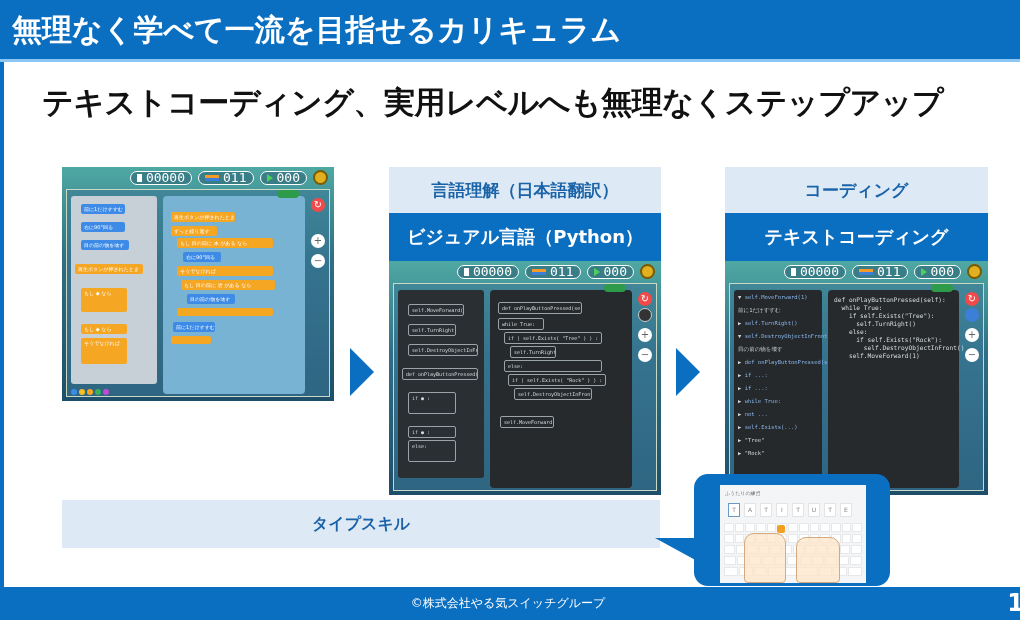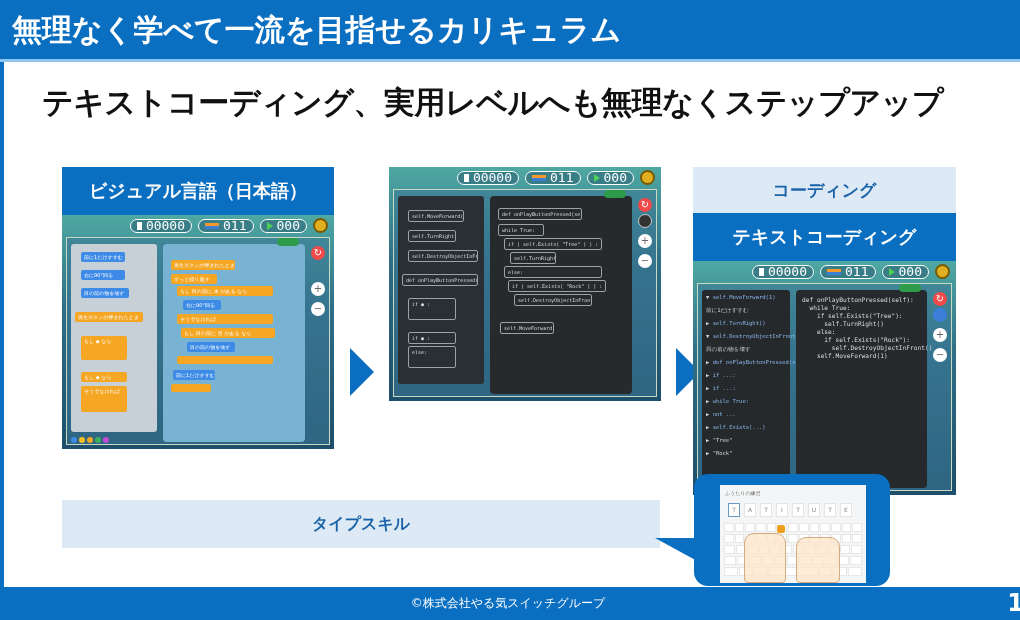--- a/index.html
+++ b/index.html
@@ -76,21 +76,20 @@
 <body>
 
 <div class="title-bar">
   <h1>無理なく学べて一流を目指せるカリキュラム</h1>
 </div>
 <div class="left-frame"></div>
 
 <div class="subtitle">テキストコーディング、実用レベルへも無理なくステップアップ</div>
 
 <div class="stage s1" style="left:62px;">
-  <div class="lang">ビジュアル言語（日本語）</div>
   <div class="shot">
     <div class="hud">
       <div class="pill">
           <span class="ic-doc"></span>
           <span>00000</span>
         </div>
       <div class="pill">
           <span class="ic-bar"></span>
           <span>011</span>
         </div>
@@ -133,20 +132,22 @@
         <span style="background:#3caf5c"></span>
         <span style="background:#c04ad0"></span>
       </div>
     </div>
   </div>
 </div>
 
 <div class="arrow" style="left:350px;top:348px;"></div>
 
 <div class="stage s2" style="left:389px;">
+  <div class="cat">言語理解（日本語翻訳）</div>
+  <div class="lang">ビジュアル言語（Python）</div>
   <div class="shot">
     <div class="hud">
       <div class="pill">
           <span class="ic-doc"></span>
           <span>00000</span>
         </div>
       <div class="pill">
           <span class="ic-bar"></span>
           <span>011</span>
         </div>
@@ -180,21 +181,21 @@
       <div class="ctrl reset" style="top:8px;">↻</div>
       <div class="ctrl" style="top:24px;background:#333;border:1px solid #ccc;"></div>
       <div class="ctrl" style="top:44px;">+</div>
       <div class="ctrl" style="top:64px;">−</div>
     </div>
   </div>
 </div>
 
 <div class="arrow" style="left:676px;top:348px;"></div>
 
-<div class="stage s3" style="left:684px;padding-left:9px;">
+<div class="stage s3" style="left:716px;padding-left:9px;">
   <div class="cat">コーディング</div>
   <div class="lang">テキストコーディング</div>
   <div class="shot">
     <div class="hud">
       <div class="pill">
           <span class="ic-doc"></span>
           <span>00000</span>
         </div>
       <div class="pill">
           <span class="ic-bar"></span>

